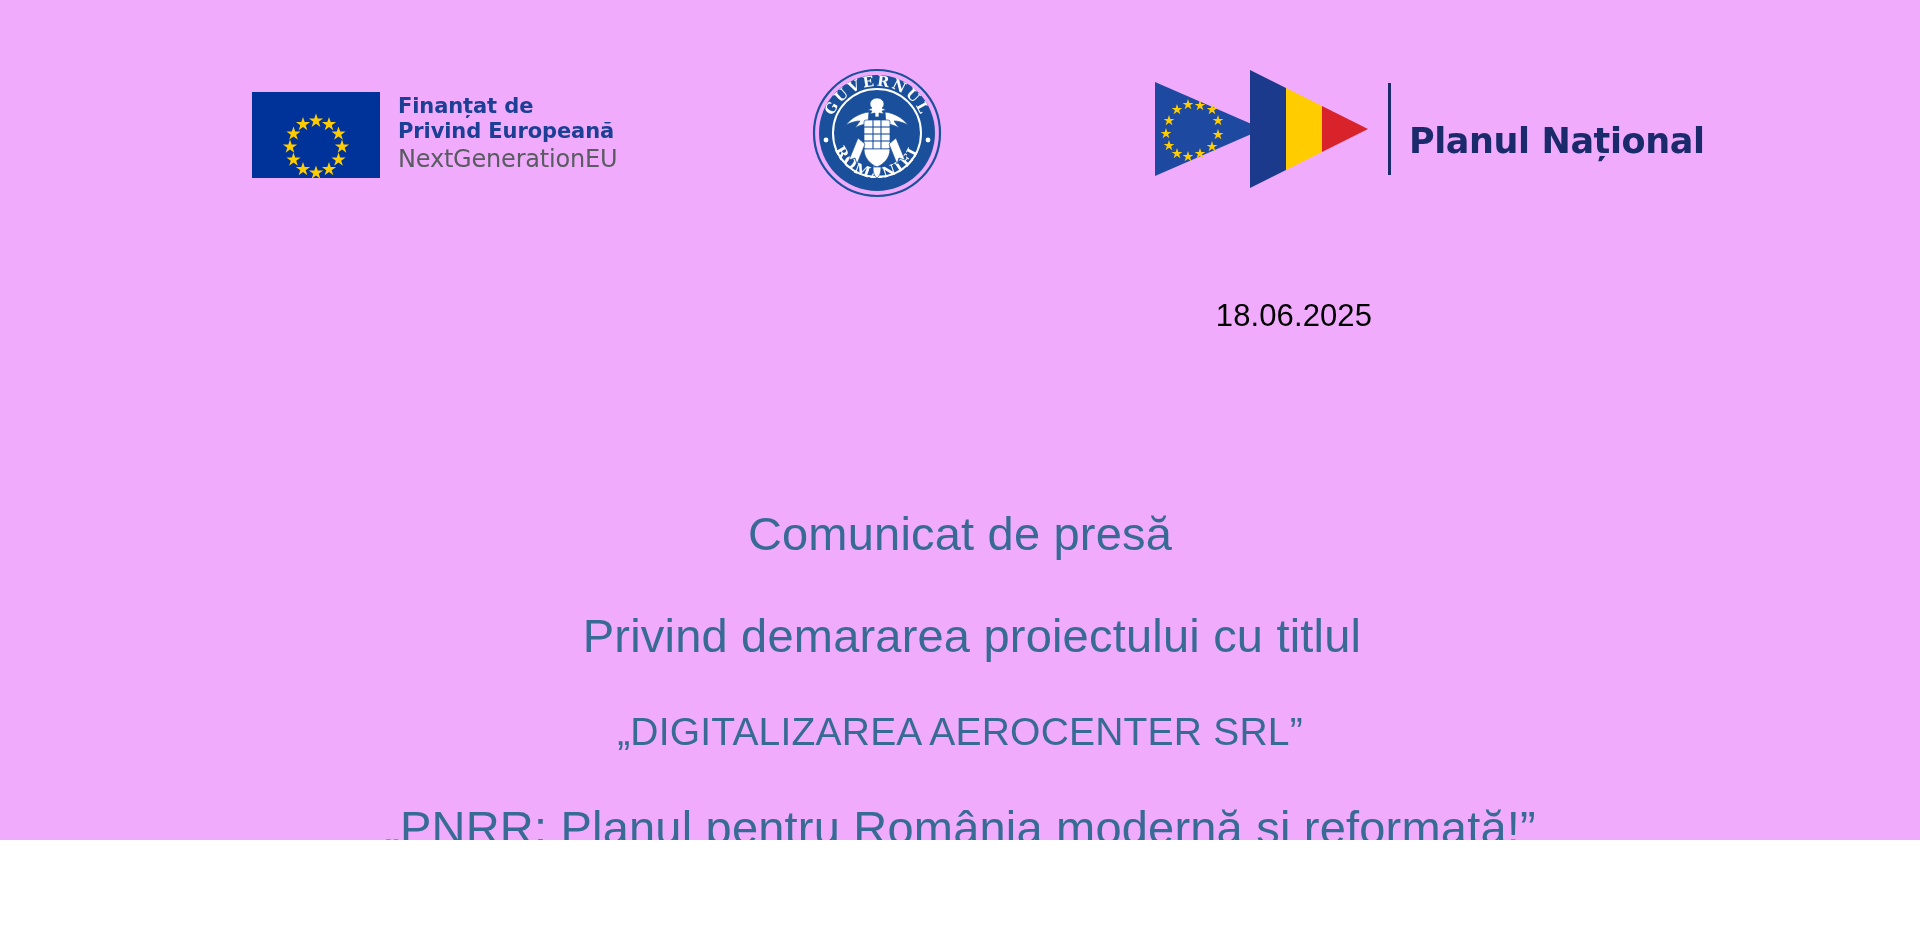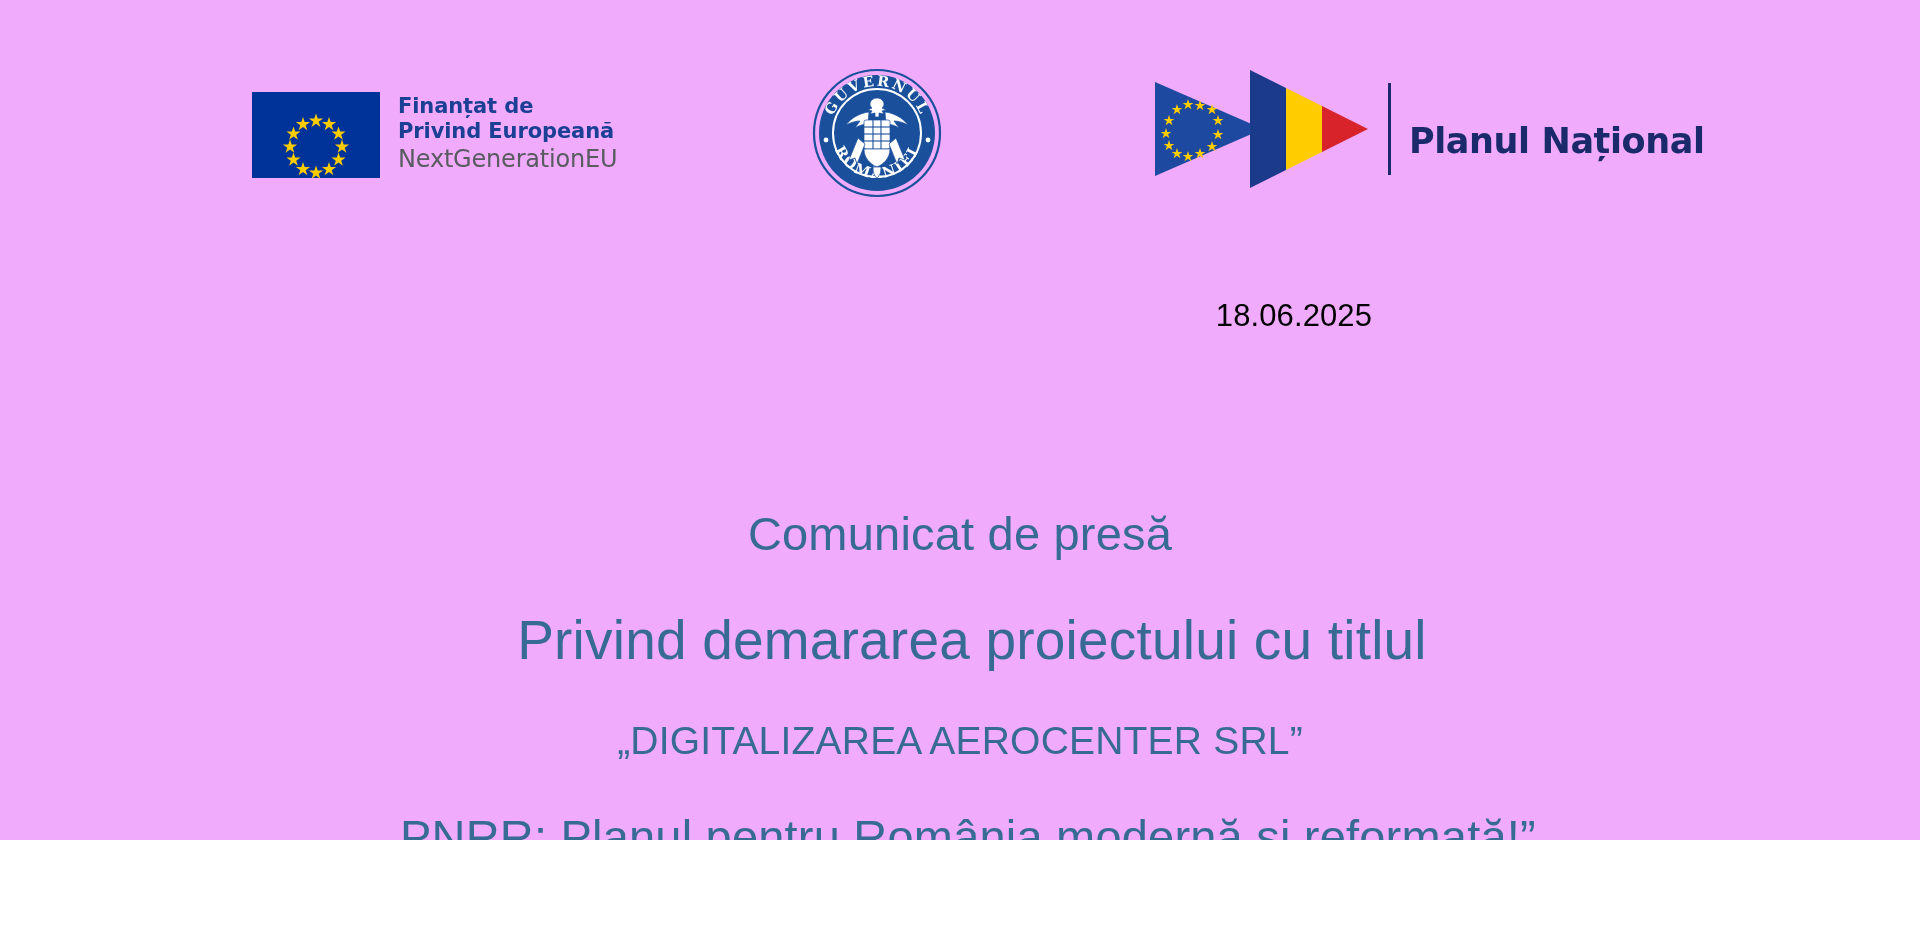--- a/index.html
+++ b/index.html
@@ -140,21 +140,21 @@
     margin-top: 44px;
   }
   .headline {
     font-family: "Liberation Sans", sans-serif;
     font-weight: normal;
     color: #376b96;
     letter-spacing: 0.2px;
     white-space: nowrap;
   }
   .hl-1 { font-size: 47px; margin-bottom: 47px; }
-  .hl-2 { font-size: 55px; margin-bottom: 47px; padding-left: 24px; }
+  .hl-2 { font-size: 47px; margin-bottom: 47px; padding-left: 24px; }
   .hl-3 { font-size: 39px; margin-bottom: 46px; }
   .hl-4 { font-size: 47px; }
 </style>
 </head>
 <body>
 
 <div class="slide">
 
   <div class="logo-strip">
 

